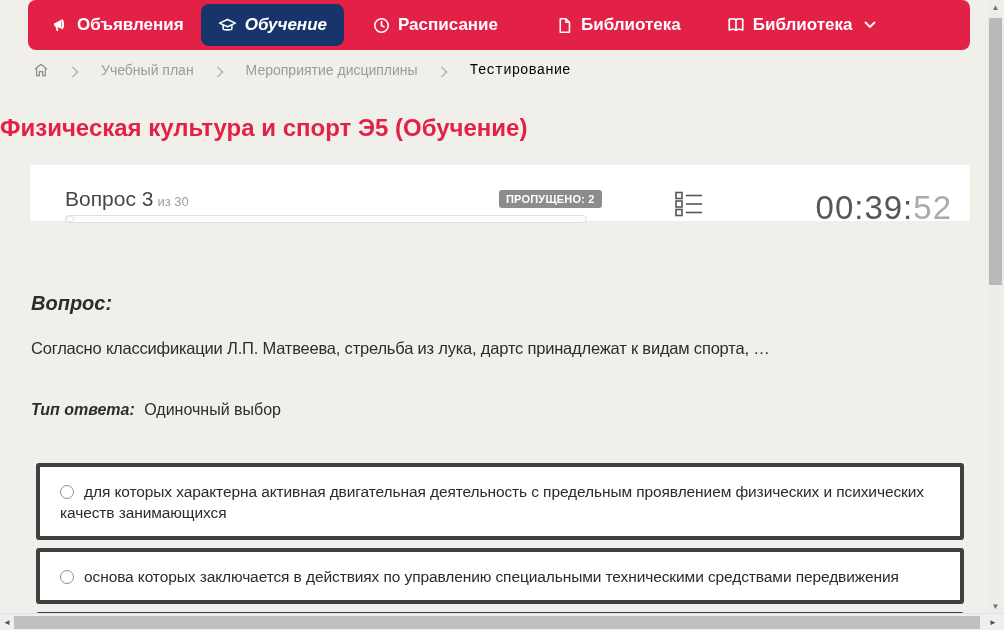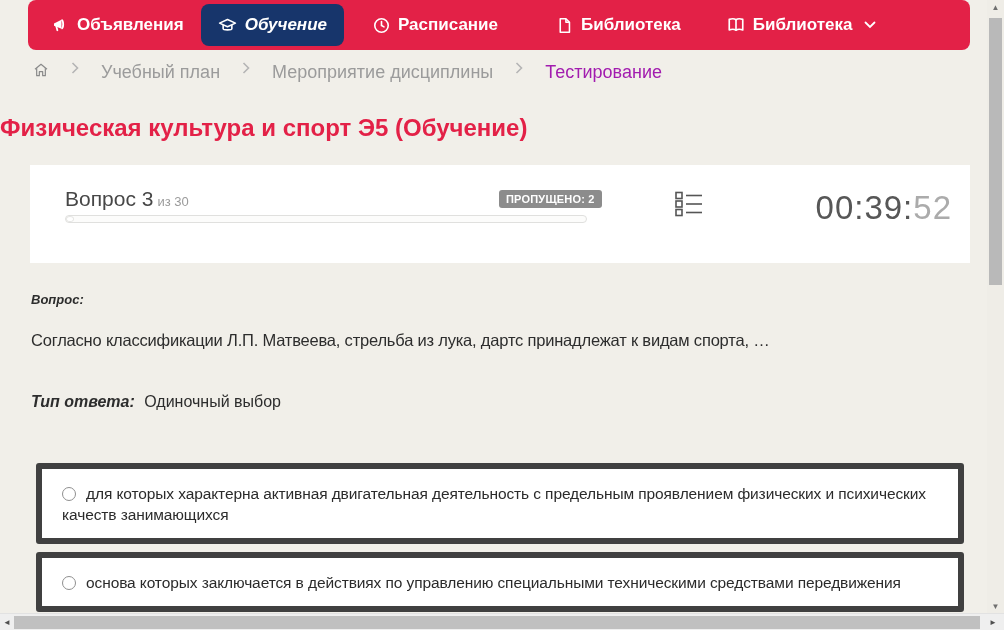--- a/index.html
+++ b/index.html
@@ -22,33 +22,33 @@
     cursor:pointer; white-space:nowrap;
   }
   .nav-item.active {
     background:#17356b; border-radius:8px;font-style:italic;
   }
   .nav-item svg { display:block; }
   .nav-spacer { flex:0 0 12px; }
   
   .breadcrumb {
     position:absolute; left:33px; top:62px;
-    display:flex; align-items:flex-start; gap:22px; font-size:18px;
+    display:flex; align-items:flex-end; gap:22px; font-size:14px;
   }
   .crumb { color:#9b9b9b; cursor:pointer; }
-  .crumb.current { color:#a21caf; cursor:default; }
+  .crumb.current { color:#000000; cursor:default;font-family:Liberation Mono, monospace; }
   .crumb-sep { display:flex; align-items:center; }
   
   .page-title {
     position:absolute; left:0; top:114px; width:1000px;
     color:#e32147; font-size:24px; font-weight:700;
   }
   
   .qcard {
-    position:absolute; left:30px; top:165px; width:940px; height:98px;
+    position:absolute; left:30px; top:165px; width:940px; height:56px;
     background:#ffffff;
     padding-left:13px;
   }
   .q-num { position:absolute; left:35px; top:22px; font-size:21px; color:#474747; }
   .q-of  { font-size:13px; color:#9b9b9b; font-weight:400; margin-left:4px; }
   .q-badge {
     position:absolute; left:469px; top:25px;
     background:#8c8c8c; color:#ffffff; font-size:11px; font-weight:700;
     padding:3px 7px; border-radius:3px; letter-spacing:.2px;
   }
@@ -61,29 +61,29 @@
     border:1px solid #e6e6e4; border-radius:50%; background:#fff;
   }
   .q-listicon { position:absolute; left:645px; top:26px; cursor:pointer; }
   .q-timer {
     position:absolute; right:18px; top:24px;
     font-size:33px; font-weight:300; letter-spacing:1px; color:#575757;text-align:right;
   }
   .q-timer .sec { color:#ababab; }
   
   .q-section { position:absolute; left:31px; top:292px; width:900px; }
-  .q-label { font-size:13px; font-weight:700; font-style:italic; color:#2d2d2d; }
+  .q-label { font-size:20px; font-weight:700; font-style:italic; color:#2d2d2d; }
   .q-text  { font-size:16.5px; color:#2d2d2d; margin-top:24px; letter-spacing:-0.2px; }
   .q-type  { margin-top:43px; font-size:16px; }
   .q-type .t-label { font-weight:700; font-style:italic; }
   .q-type .t-value { font-weight:400; margin-left:5px; }
   
   .options { position:absolute; left:36px; top:463px; width:928px; }
   .option {
-    background:#ffffff; border:6px solid #404040; border-radius:3px;
+    background:#ffffff; border:4px solid #404040; border-radius:3px;
     padding:14px 20px 13px 20px; margin-bottom:8px; cursor:pointer;
     font-size:15.5px; line-height:21px; color:#2b2b2b; letter-spacing:-0.1px;
   }
   .radio {
     display:inline-block; width:14px; height:14px; border:1px solid #8f8f8f;
     border-radius:50%; background:#fff; vertical-align:-2px; margin-right:10px;
     cursor:pointer;
   }
   .option.clipped { height:60px; }
   

